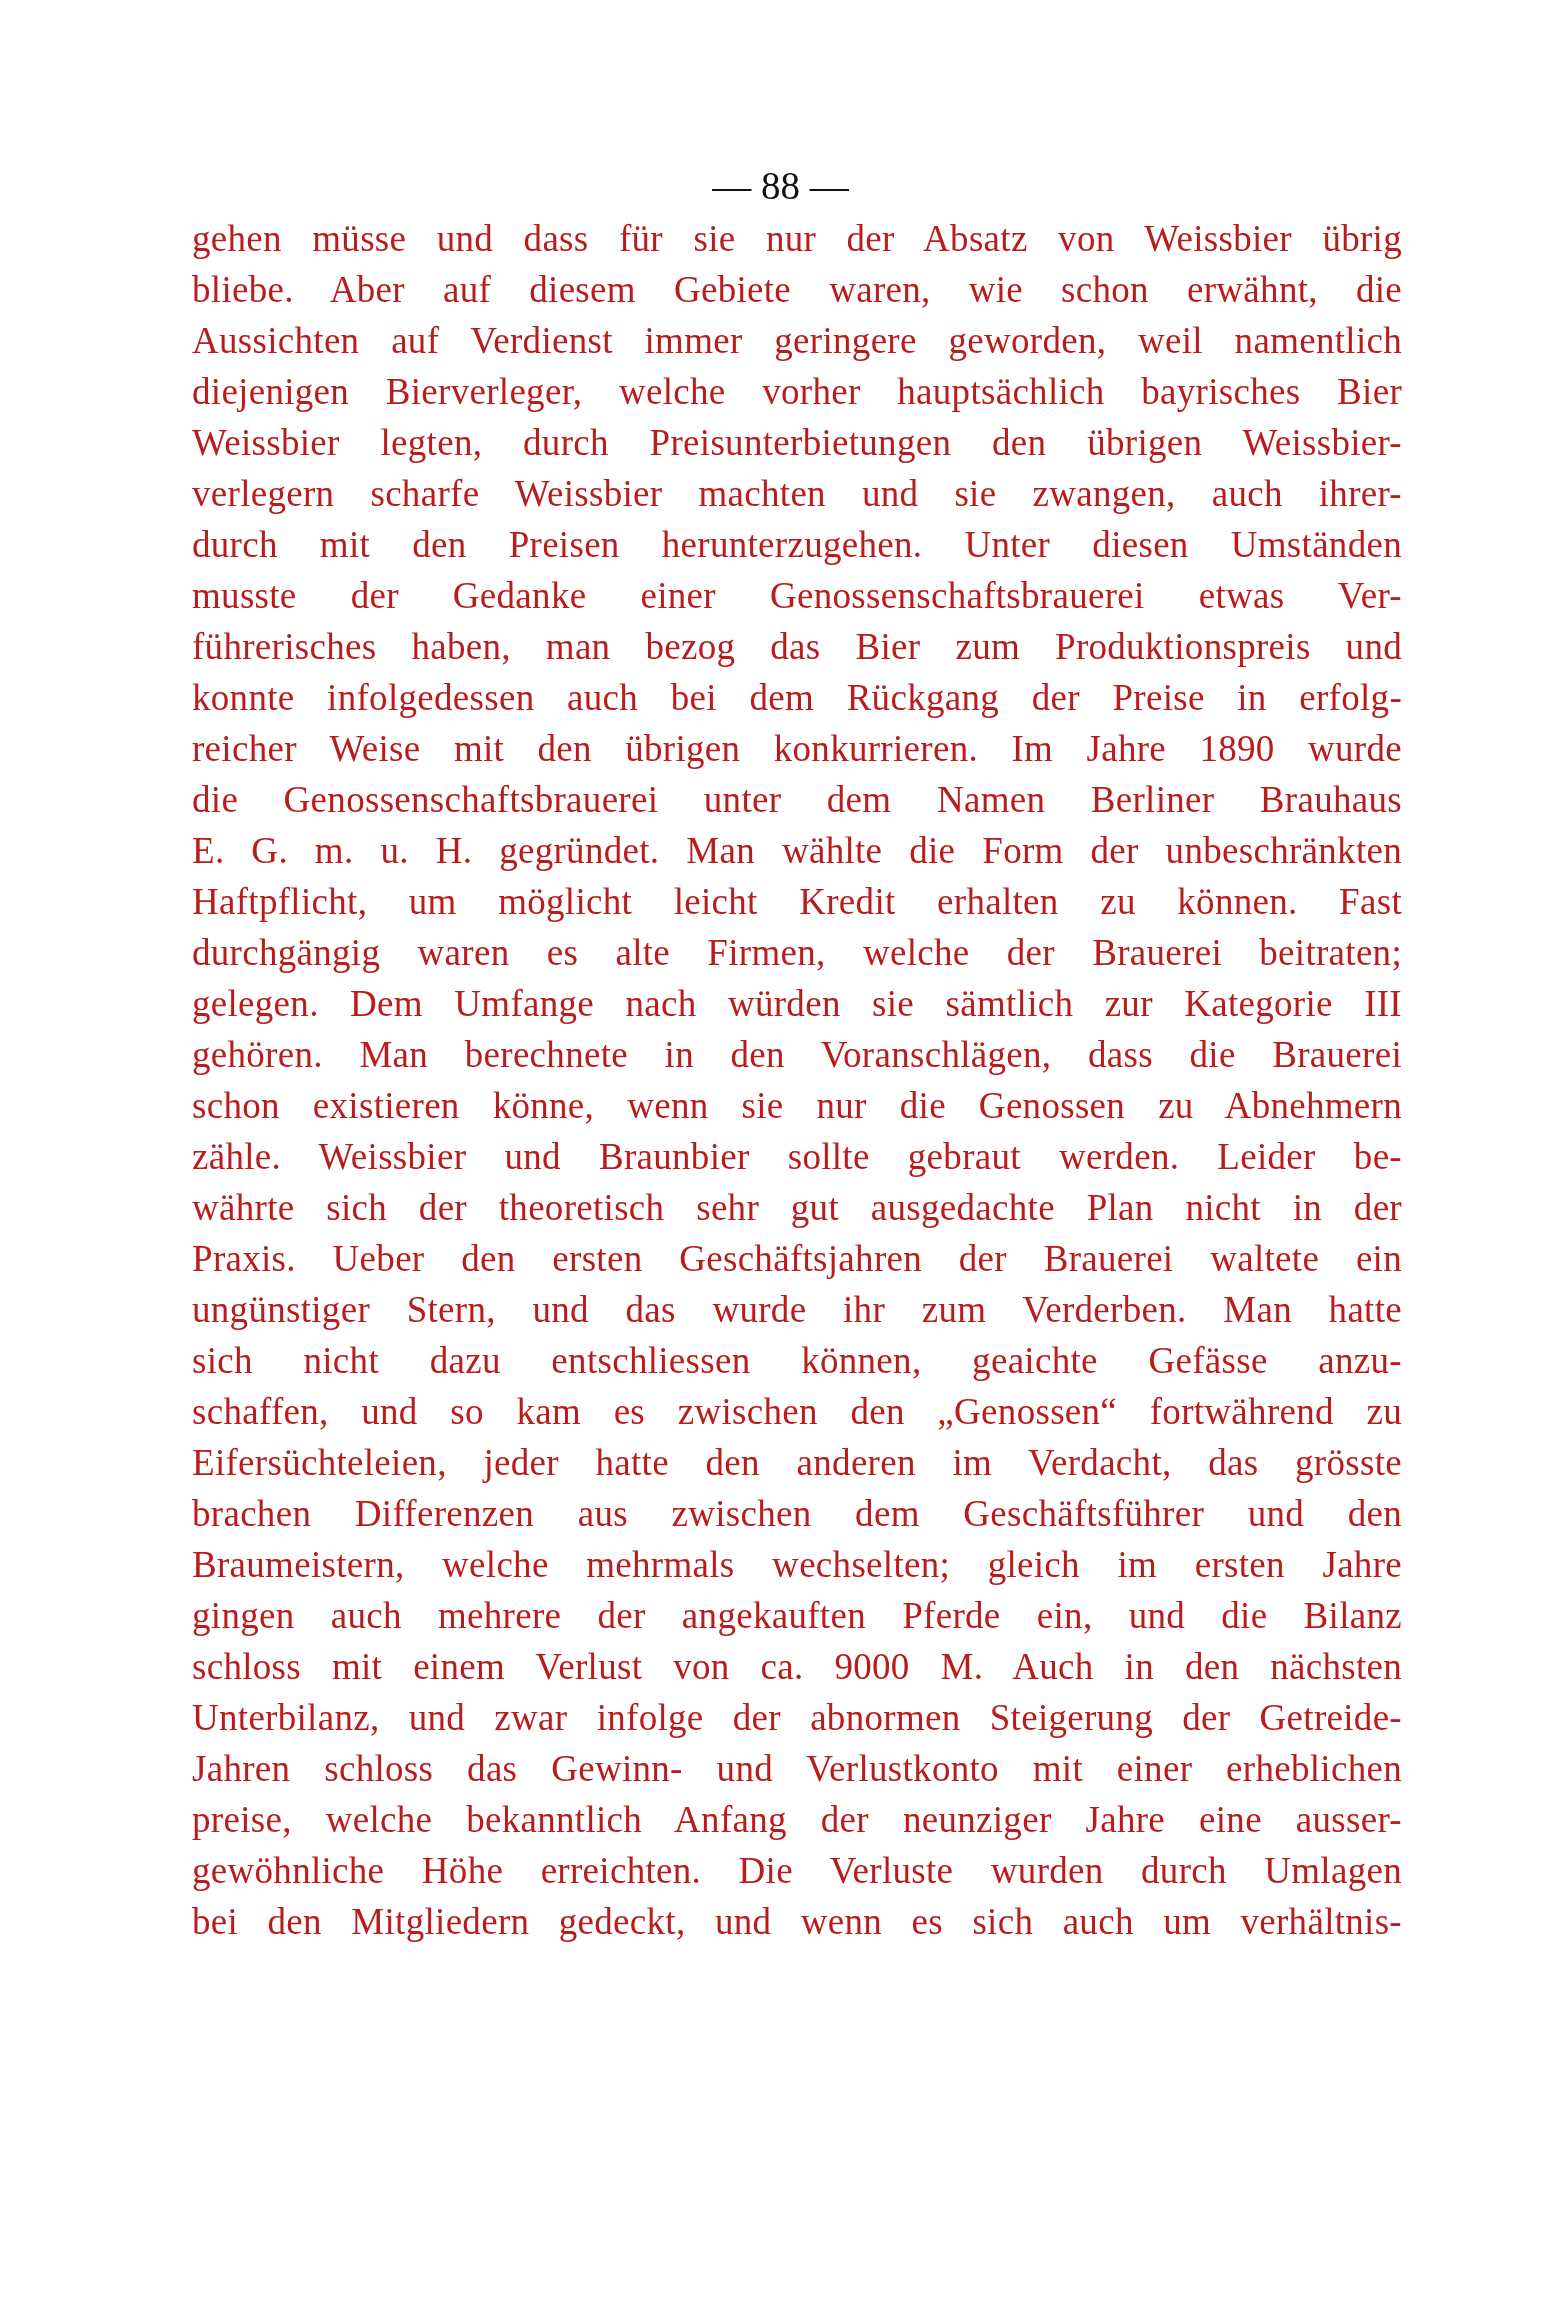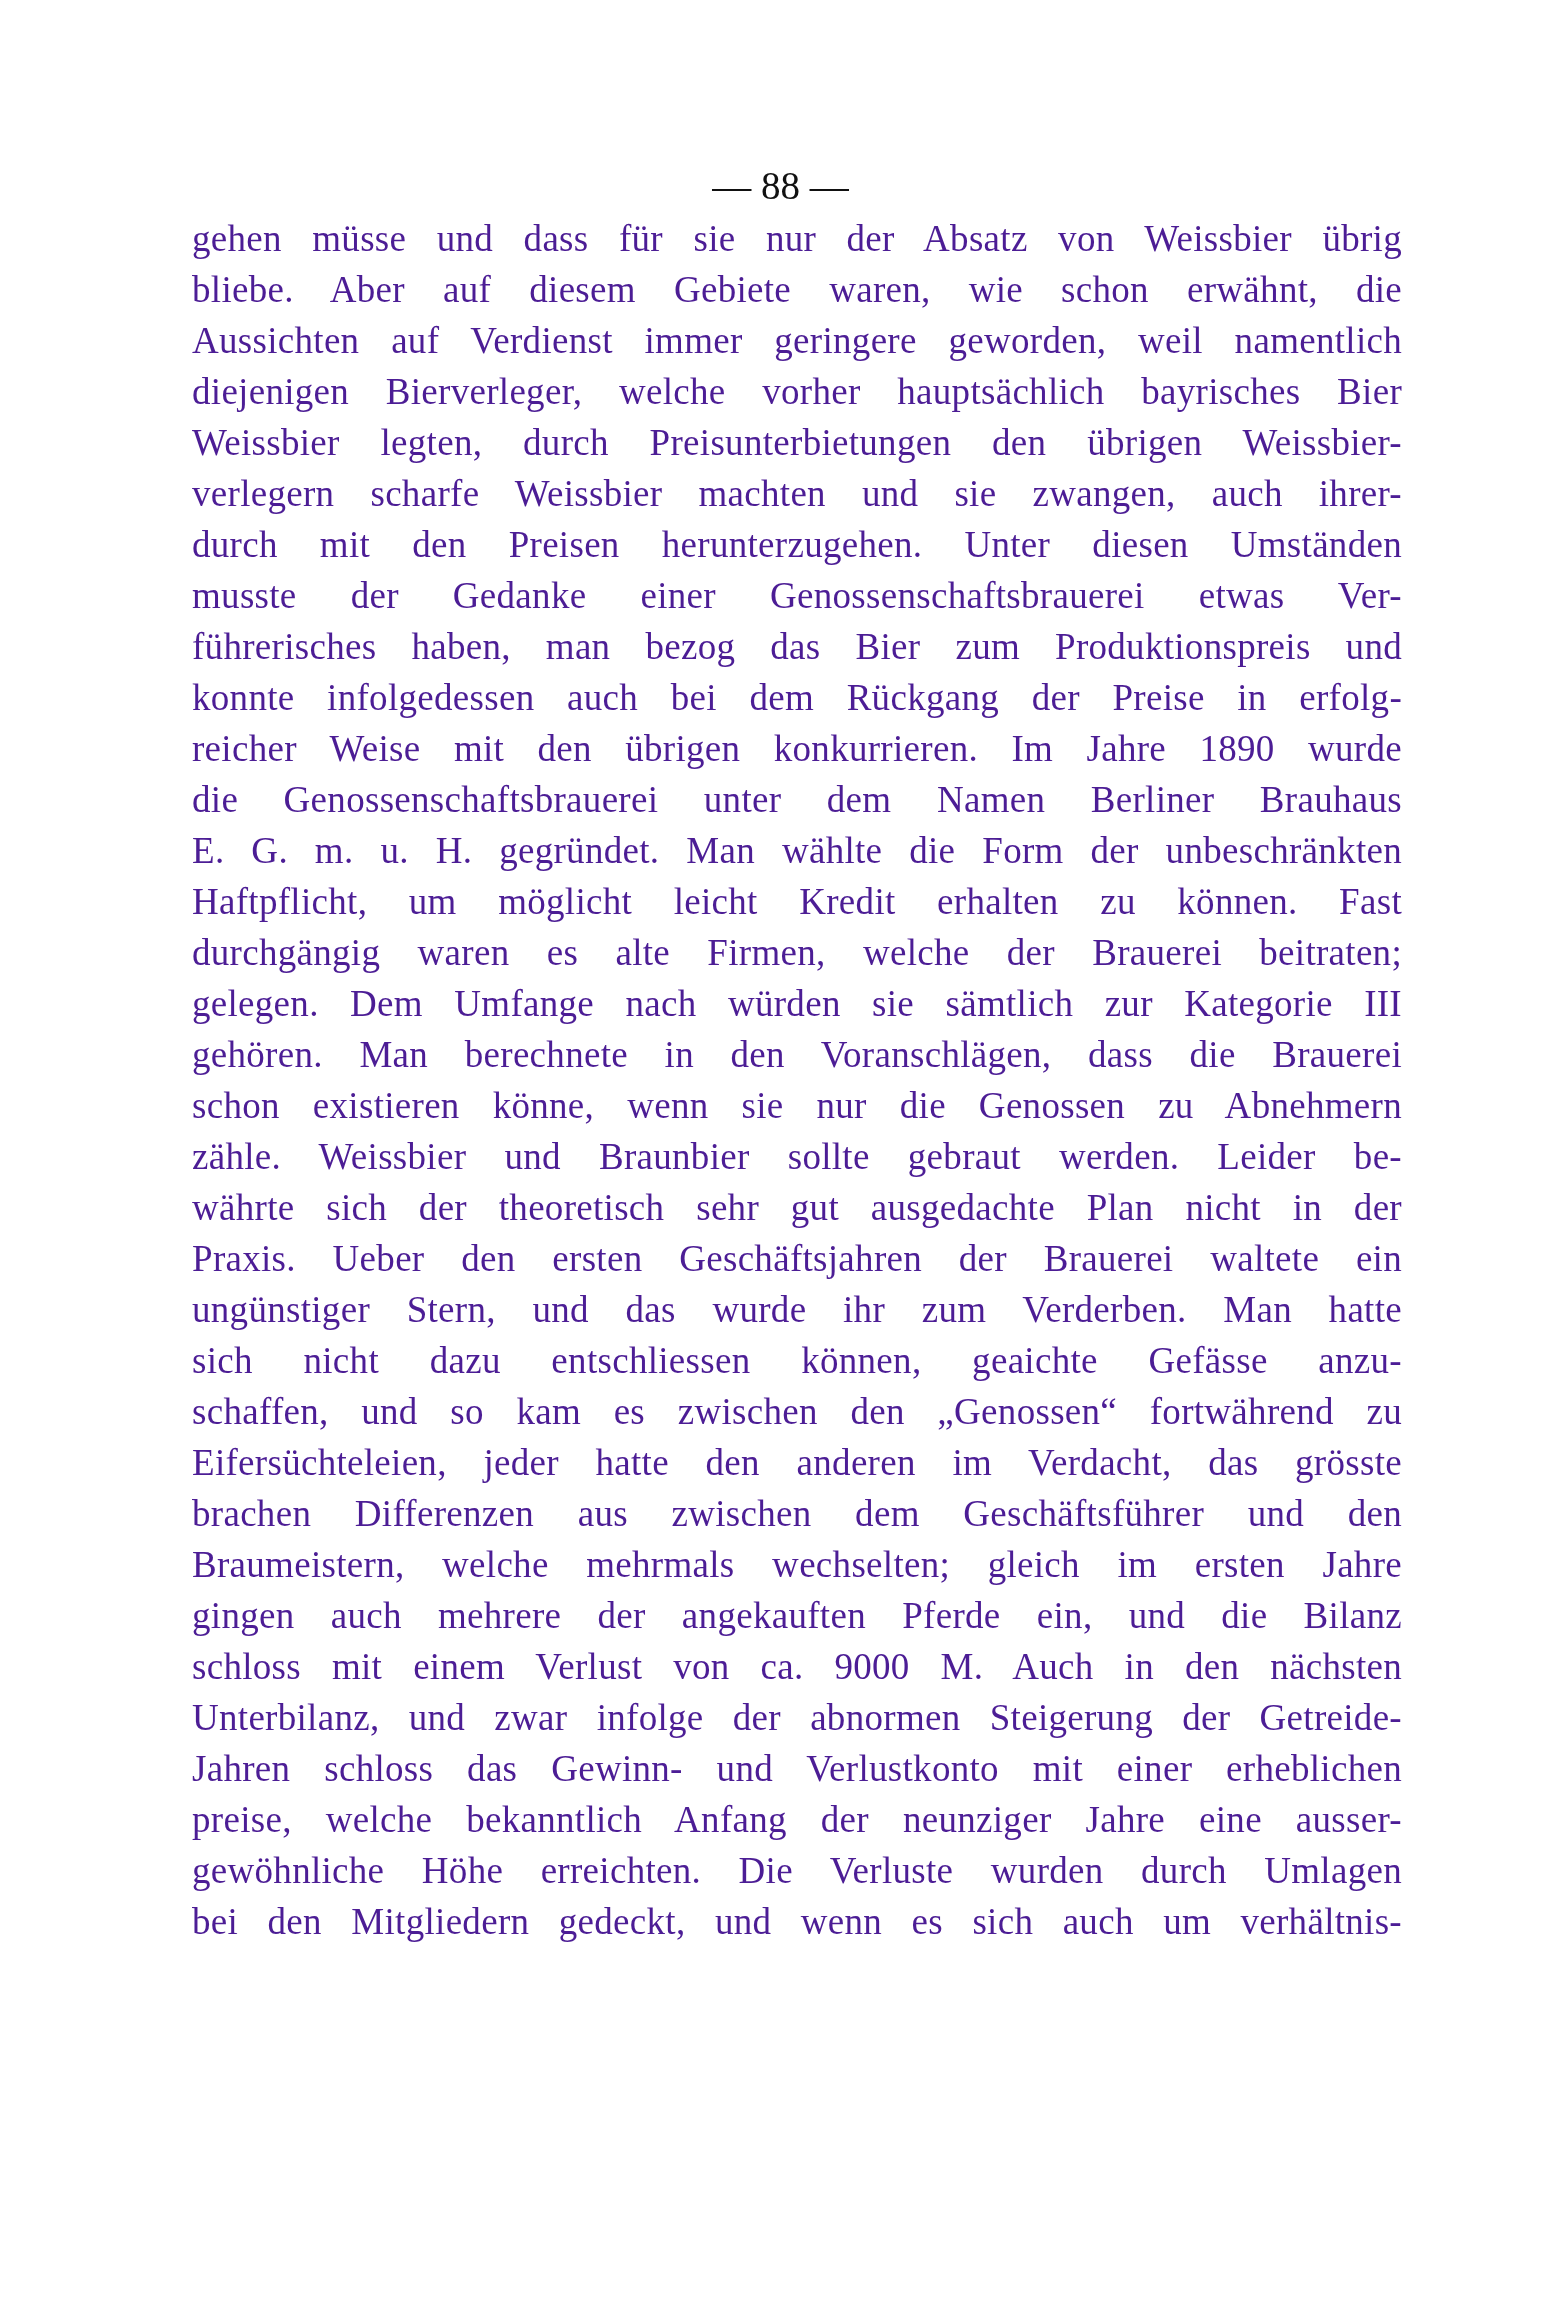--- a/index.html
+++ b/index.html
@@ -3,21 +3,21 @@
 <meta charset="utf-8">
 <style>
   html, body { margin: 0; padding: 0; background: #ffffff; }
   body { width: 1561px; height: 2319px; position: relative; overflow: hidden; }
   .page-number {
     position: absolute; top: 130px; left: 0; width: 1561px; text-align: center;
     font-family: "Liberation Serif", "DejaVu Serif", serif; font-size: 39px; color: #111; margin-top: 33px;
   }
   .body-text {
     position: absolute; top: 213px; left: 192px; width: 1210px;
-    font-family: "Liberation Serif", "DejaVu Serif", serif; font-size: 37px; color: #4c1d95;
+    font-family: "Liberation Serif", "DejaVu Serif", serif; font-size: 37px; color: #b91c1c;
   }
   .line {
     height: 51px; line-height: 51px; white-space: nowrap;
     text-align: justify; text-align-last: justify; letter-spacing: 0.3px;
   }
   .line.last { text-align-last: justify; }
 </style>
 </head>
 <body>
 

